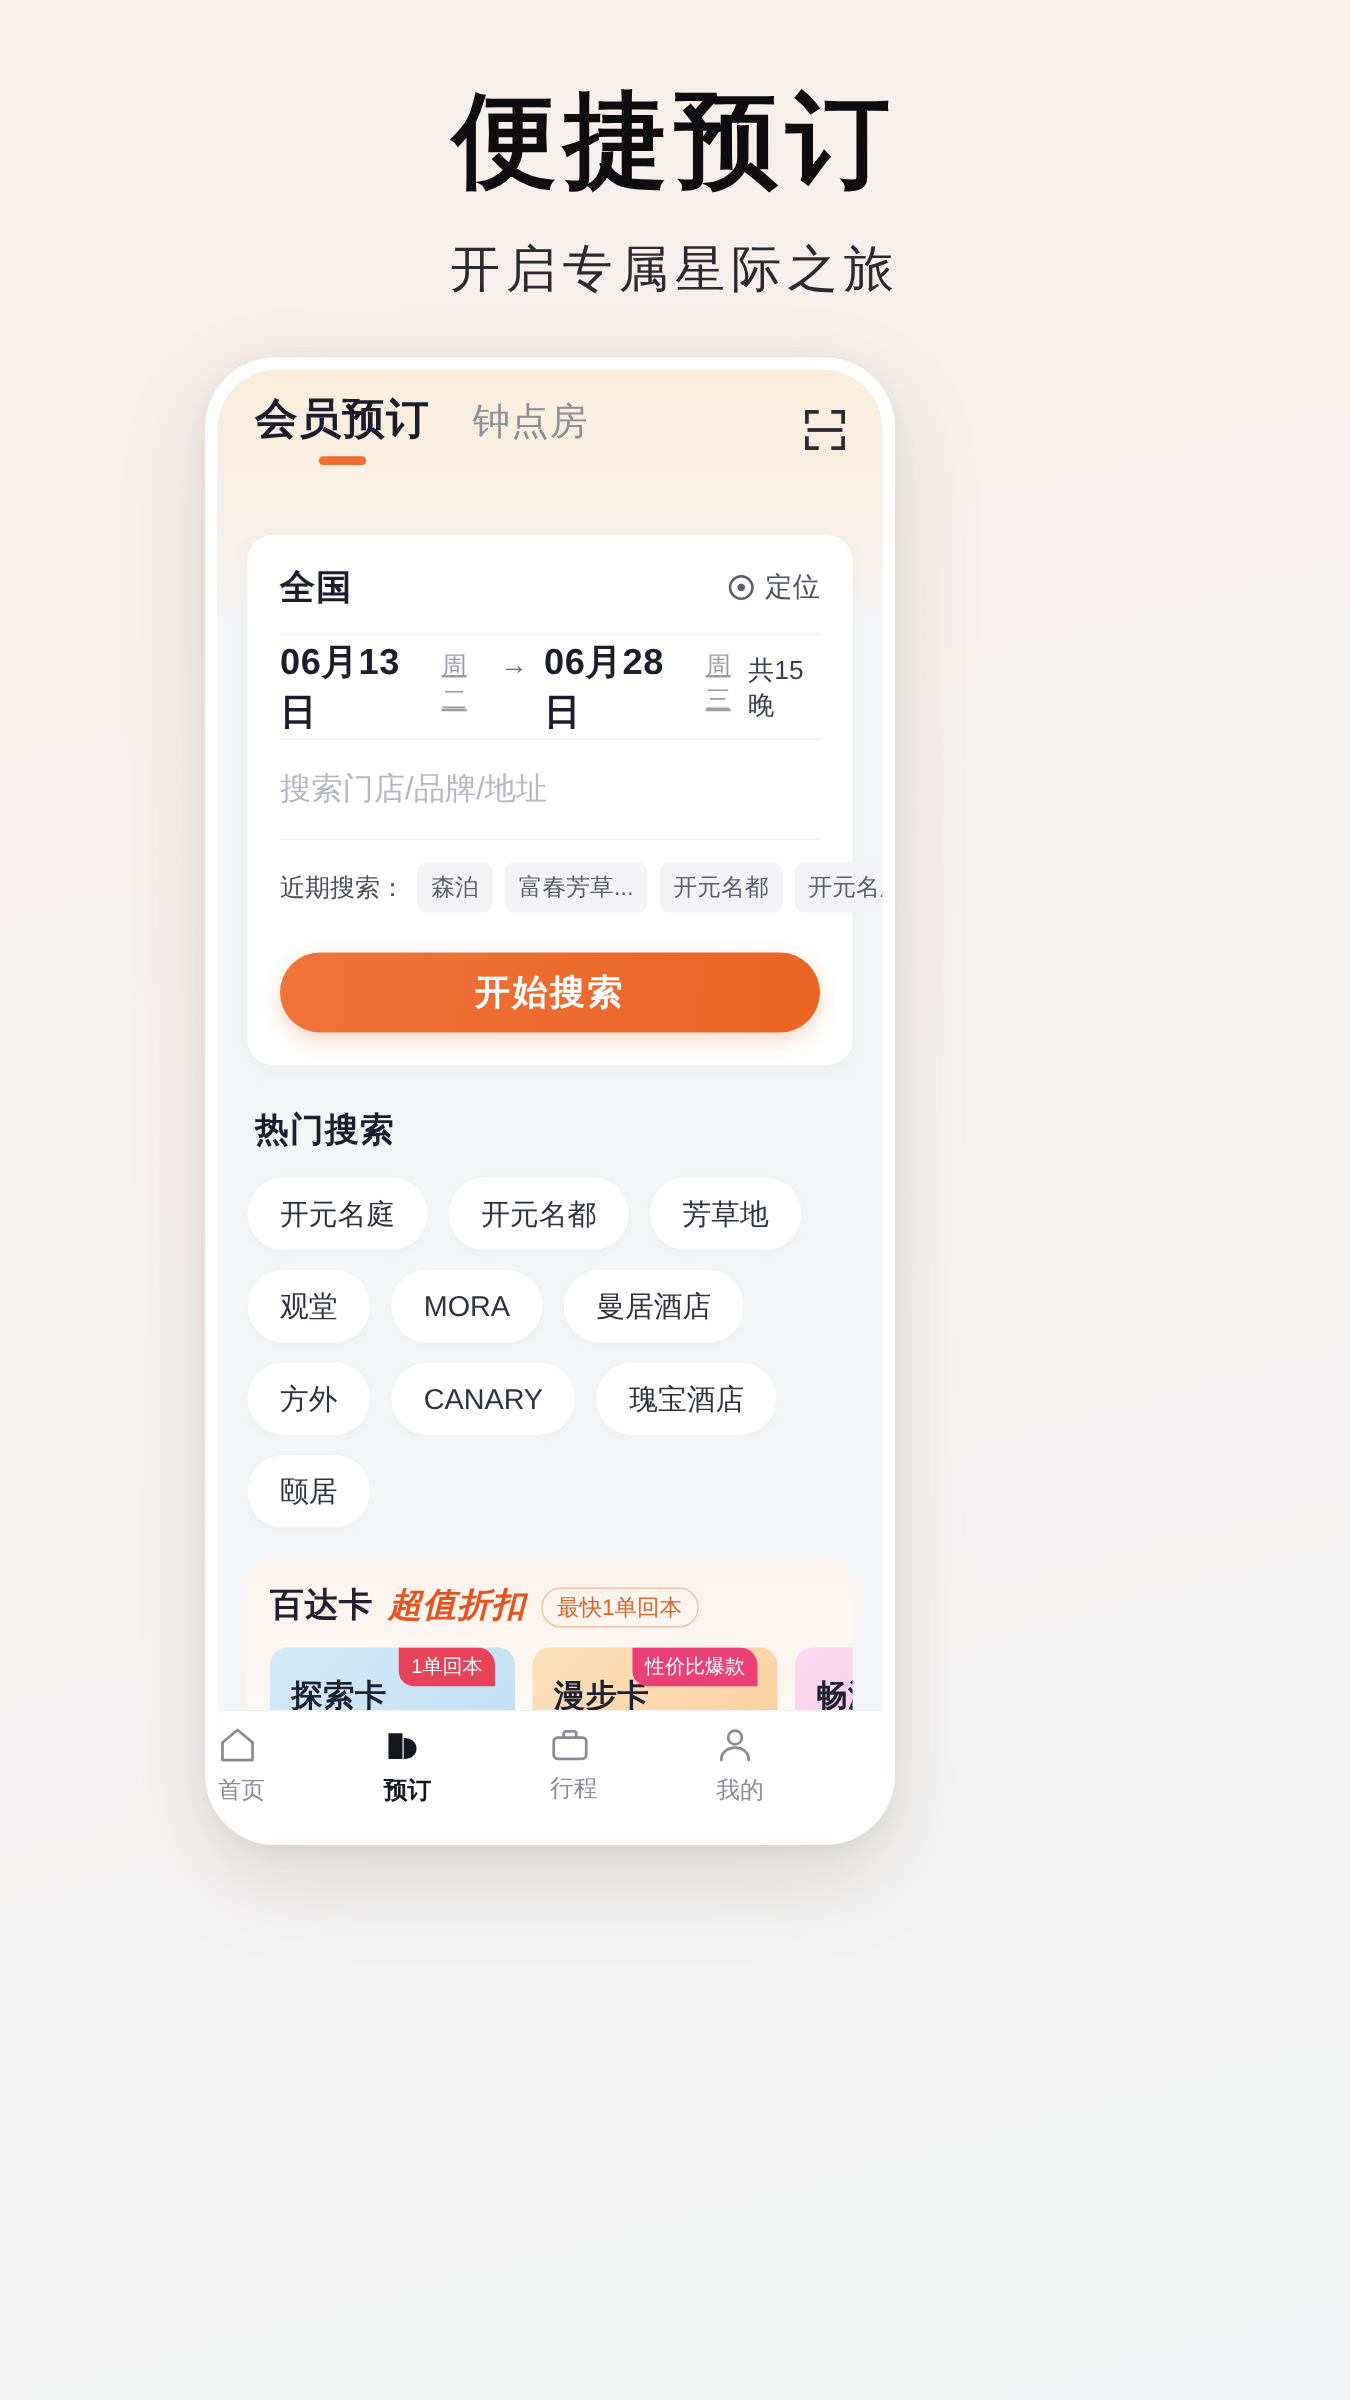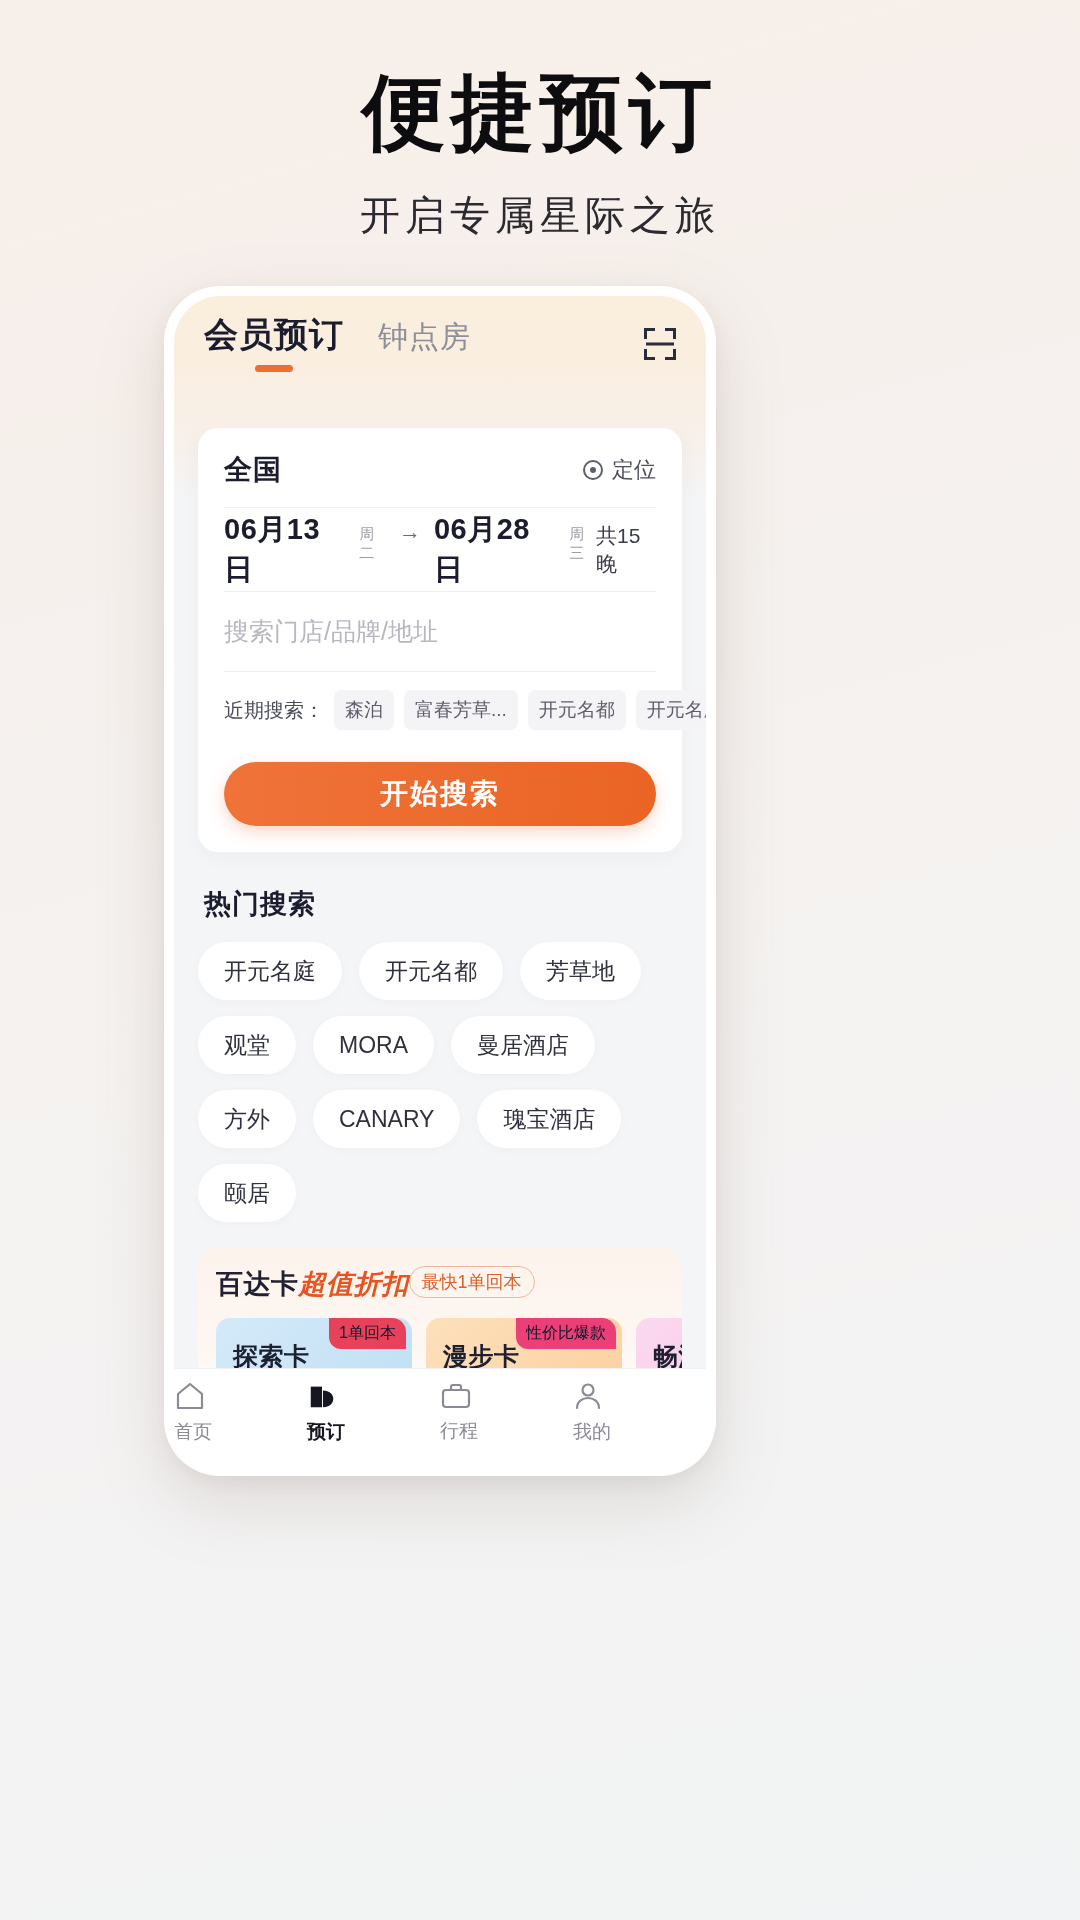--- a/index.html
+++ b/index.html
@@ -158,21 +158,21 @@
   }
   .loc-label { font-size: 22px; color: #4d4e5c; }
 
   .row-date {
     height: 84px;
     justify-content: space-between;
     border-bottom: 1px solid #f0f0f3;
   }
   .date-group { display: flex; align-items: baseline; gap: 23px; }
   .date-main { font-size: 29px; font-weight: 800; color: #1b1c2e; letter-spacing: .5px; }
-  .date-week { font-size: 15px; color: #9b9ca6; }
+  .date-week { font-size: 20px; color: #9b9ca6; text-decoration: underline; }
   .date-arrow { font-size: 22px; color: #6b6c78; margin: 0 13px; }
   .nights { font-size: 21px; color: #3c3d4a; font-weight: 500; }
 
   .row-input {
     height: 80px;
     border-bottom: 1px solid #f0f0f3;
   }
   .search-input {
     border: none; outline: none; background: transparent;
     font-size: 25px; color: #b6b7c0;
@@ -220,45 +220,45 @@
   }
 
   
   .promo {
     margin-top: 26px;
     background: linear-gradient(180deg, #fdf3ed 0%, #fdf6f1 40%, #ffffff 100%);
     border-radius: 18px;
     padding: 18px 0 20px 18px;
     overflow: hidden;
   }
-  .promo-head { display: flex; align-items: flex-start; }
+  .promo-head { display: flex; align-items: flex-end; gap: 12px; }
   .promo-t1 { font-size: 27px; font-weight: 800; color: #1f2030; letter-spacing: .5px; }
   .promo-t2 { font-size: 27px; font-weight: 800; color: #e6541f; font-style: italic; letter-spacing: .5px; }
   .promo-badge {
     border: 1px solid #edb99b; border-radius: 20px;
     padding: 3px 12px;
     font-size: 18px; color: #d9632c;
   }
   .promo-cards { display: flex; gap: 14px; margin-top: 16px; }
   .pcard {
     position: relative;
     width: 196px; min-width: 196px;
     height: 112px;
     border-radius: 14px;
     padding: 22px 0 0 17px;
     overflow: hidden;
   }
   .pcard.c1 { background: linear-gradient(135deg, #d4eaf9 0%, #bfdef4 100%); }
   .pcard.c2 { background: linear-gradient(135deg, #fde0bc 0%, #fbcf9c 100%); }
   .pcard.c3 { background: linear-gradient(135deg, #fbd9ef 0%, #f7c2e5 100%); }
   .pc-tag {
-    position: absolute; top: 0; right: 6px;
+    position: absolute; top: 0; right: 16px;
     border-radius: 0 14px 0 12px;
     padding: 5px 10px;
-    font-size: 16px; color: #0f172a;
+    font-size: 16px; color: #ffffff;
     background: #e8425a;
   }
   .pc-tag.pink { background: #ea3f77; }
   .pc-name { font-size: 25px; font-weight: 800; color: #1d2030; letter-spacing: .5px; }
 
   
   .tabbar {
     position: absolute; left: 0; right: 0; bottom: 0;
     height: 98px;
     background: #fff;

